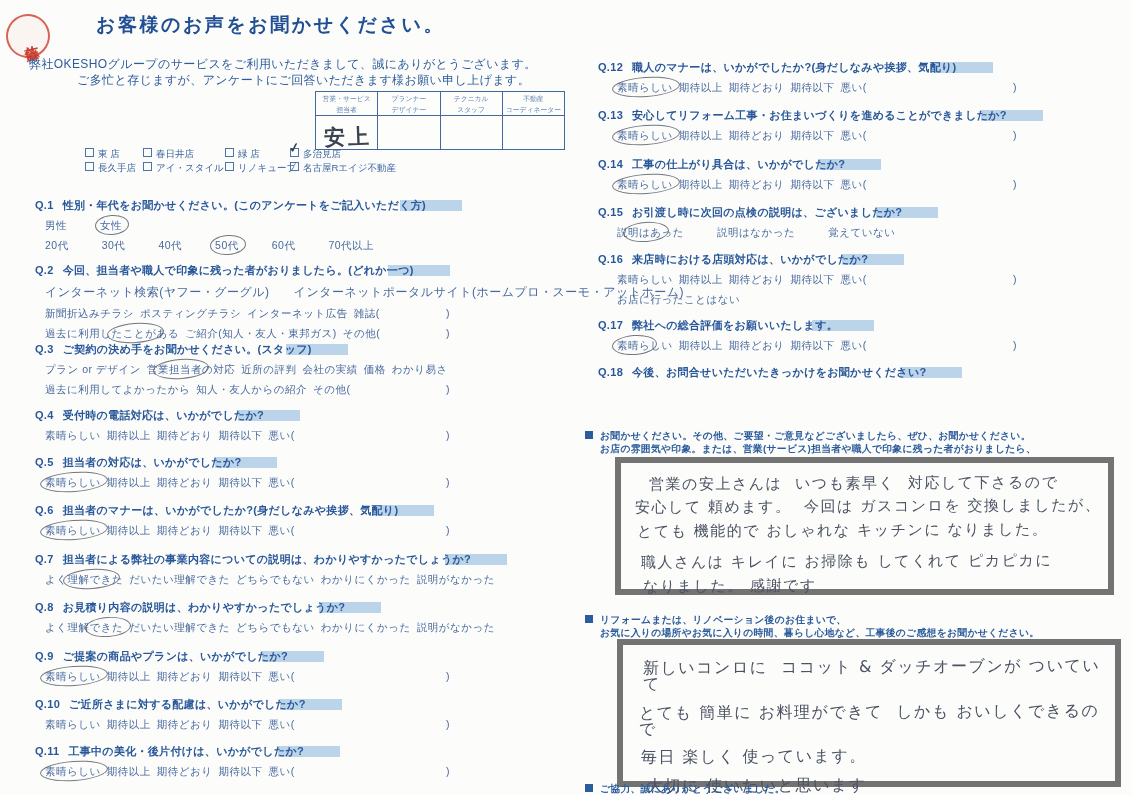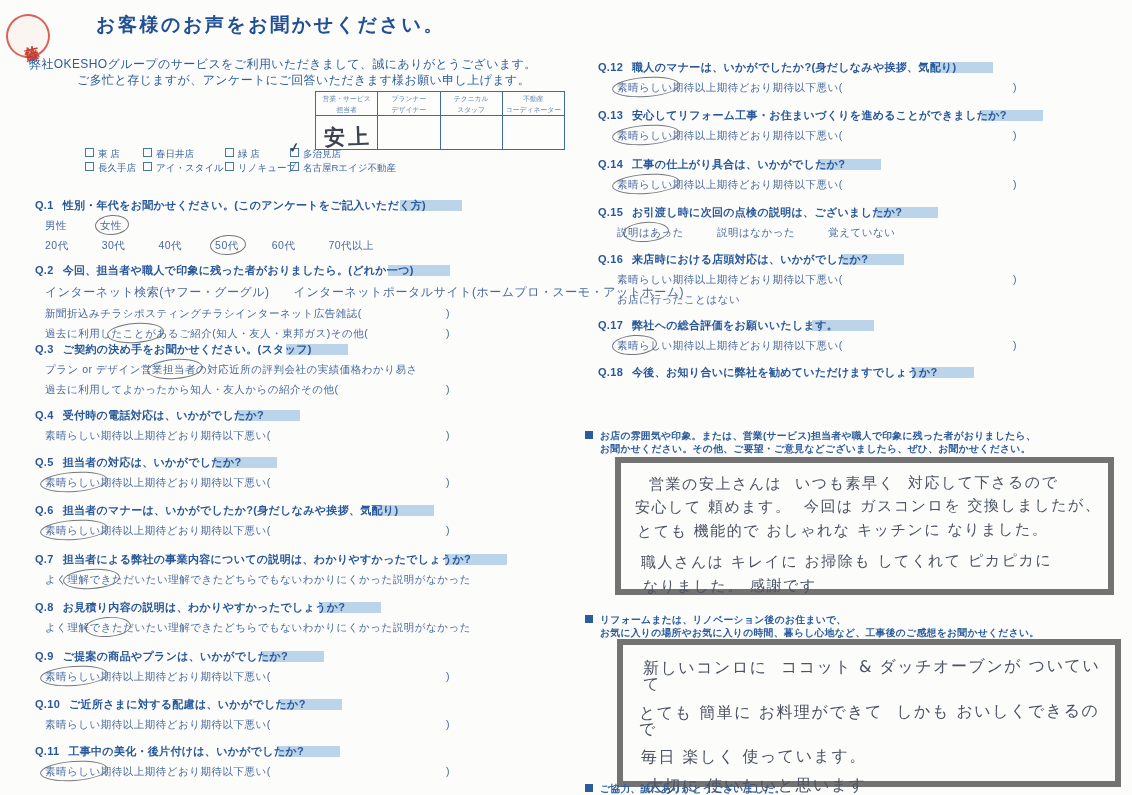--- a/index.html
+++ b/index.html
@@ -33,21 +33,21 @@
   
   .col{position:absolute;top:8px;height:795px;}
   .col-left{left:35px;width:540px;}
   .col-right{left:585px;width:547px;}
   .q{position:absolute;left:0;right:0;}
   .col-right .q{padding-left:13px;}
   .q-title{position:relative;font-size:11px;font-weight:bold;color:#29589a;letter-spacing:0.3px;white-space:nowrap;}
   .q-num{margin-right:9px;}
   .hl{display:inline-block;width:62px;height:11px;background:#bcd4e9;margin-left:-26px;vertical-align:-2px;
       position:relative;z-index:-1;}
-  .q-row{display:flex;gap:0;padding-left:10px;margin-top:6px;font-size:10.5px;color:#47699f;
+  .q-row{display:flex;gap:6px;padding-left:10px;margin-top:6px;font-size:10.5px;color:#47699f;
          letter-spacing:0.5px;white-space:nowrap;align-items:baseline;}
   .col-right .q-row{padding-left:19px;}
   .q-row.wide{gap:33px;}
   .q-row.tight{gap:24px;font-size:12px;}
   .q-row.spread{width:405px;}
   .col-right .q-row.spread{width:400px;}
   .opt{position:relative;}
   .opt.end{margin-left:auto;}
   .circ{position:relative;display:inline-block;}
   .circ::after{content:"";position:absolute;left:-5px;right:-7px;top:-4px;bottom:-2px;
@@ -354,28 +354,28 @@
         <div class="q-row spread">
           <span class="opt"><span class="circ">素晴ら</span>しい</span>
           <span class="opt">期待以上</span>
           <span class="opt">期待どおり</span>
           <span class="opt">期待以下</span>
           <span class="opt">悪い(</span>
           <span class="opt end">)</span>
         </div>
       </div>
     <div class="q" style="top:357px">
-        <div class="q-title"><span class="q-num">Q.18</span><span class="q-text">今後、お知り合いに弊社を勧めていただけますでしょうか?</span><span class="hl"></span></div>
+        <div class="q-title"><span class="q-num">Q.18</span><span class="q-text">今後、お問合せいただいたきっかけをお聞かせください?</span><span class="hl"></span></div>
       </div>
 
     <div class="sect" style="top:421px;left:0;right:8px">
       <span class="sq"></span>
       <div>
+        <div>お聞かせください。その他、ご要望・ご意見などございましたら、ぜひ、お聞かせください。</div>
         <div>お店の雰囲気や印象。または、営業(サービス)担当者や職人で印象に残った者がおりましたら、</div>
-        <div>お聞かせください。その他、ご要望・ご意見などございましたら、ぜひ、お聞かせください。</div>
       </div>
     </div>
     <div class="hand-box" id="hb1">
         <p>営業の安上さんは  いつも素早く  対応して下さるので</p>
         <p>安心して 頼めます。  今回は ガスコンロを 交換しましたが、</p>
         <p>とても 機能的で おしゃれな キッチンに なりました。</p>
         <p>職人さんは キレイに お掃除も してくれて ピカピカに</p>
         <p>なりました。 感謝です</p>
       </div>
 

